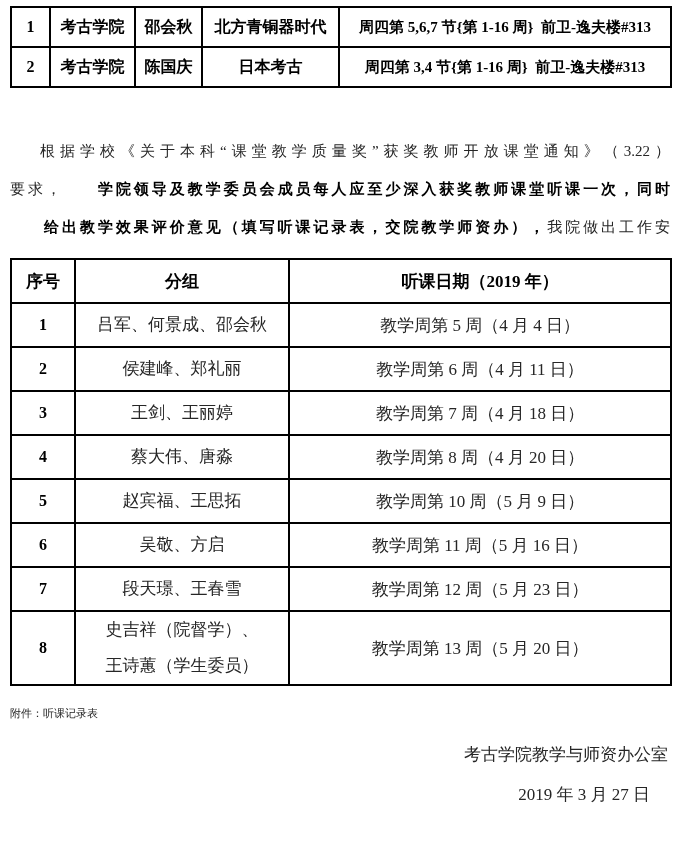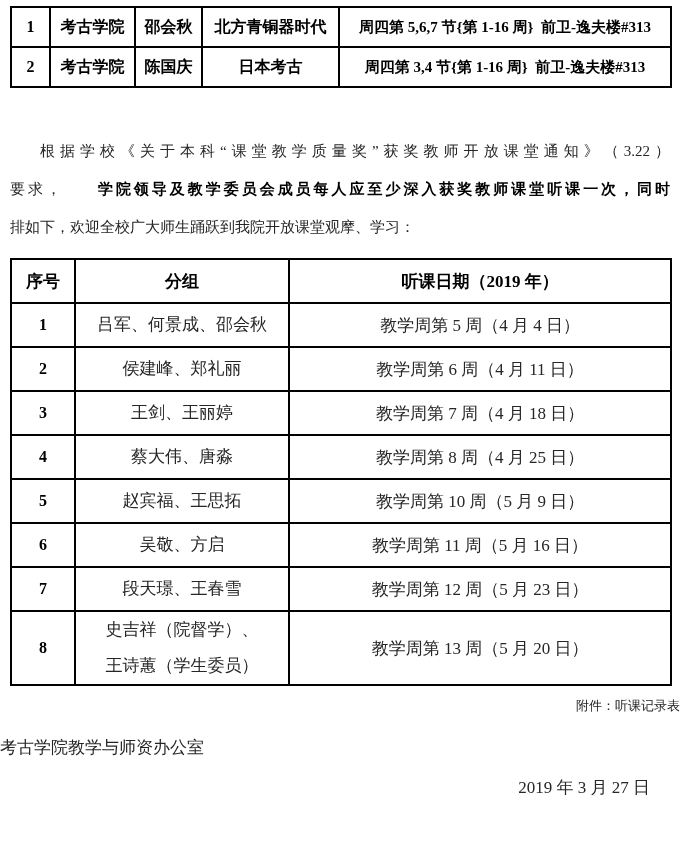--- a/index.html
+++ b/index.html
@@ -27,22 +27,22 @@
   .schedule-table { width:662px; margin:12px 0 0 10px; }
   .schedule-table th, .schedule-table td {
     border:2px solid #000; text-align:center; vertical-align:middle;
     padding:0 4px; overflow:hidden;
   }
   .schedule-table th { height:42px; font-size:17px; font-weight:bold; color:#000; }
   .schedule-table td { height:42px; font-size:17px; color:#262626; }
   .schedule-table td.s-no { font-weight:bold; color:#000; font-size:16px; font-family:"Liberation Serif", serif; }
   .schedule-table td.s-group { white-space:pre-line; line-height:36px;margin-top:41px; }
   
-  .attachment-line { margin:7px 0 0 10px; font-size:13px; line-height:26px; color:#262626;text-align:right; }
-  .footer-office { margin:16px 12px 0 0; text-align:left; font-size:17px; line-height:26px; color:#262626; }
+  .attachment-line { margin:14px 0 0 10px; font-size:11px; line-height:26px; color:#262626; }
+  .footer-office { margin:16px 12px 0 0; text-align:right; font-size:17px; line-height:26px; color:#262626; }
   .footer-date { margin:14px 30px 0 0; text-align:right; font-size:17px; line-height:26px; color:#262626; }
 </style>
 </head>
 <body>
 
 <div>
 
   <table class="course-table">
     <colgroup>
       <col style="width:39px">
@@ -65,21 +65,21 @@
           <td class="c-teacher">陈国庆</td>
           <td class="c-course">日本考古</td>
           <td class="c-schedule">周四第 3,4 节{第 1-16 周}  前卫-逸夫楼#313</td>
         </tr>
       </tbody>
   </table>
 
   <div class="notice">
       <div class="para-line justify indent"><span>根据学校《关于本科“课堂教学质量奖”获奖教师开放课堂通知》（3.22）</span></div>
       <div class="para-line justify"><span>要求，</span><span class="bold">学院领导及教学委员会成员每人应至少深入获奖教师课堂听课一次，同时</span></div>
-      <div class="para-line"><span>排如下，欢迎全校广大师生踊跃到我院开放课堂观摩、学习：</span></div>
+      <div class="para-line justify"><span class="bold">给出教学效果评价意见（填写听课记录表，交院教学师资办），</span><span>我院做出工作安</span></div>
     </div>
 
   <table class="schedule-table">
     <colgroup>
       <col style="width:64px">
         <col style="width:214px">
         <col>
     </colgroup>
     <thead>
       <tr>
@@ -100,21 +100,21 @@
           <td class="s-date">教学周第 6 周（4 月 11 日）</td>
         </tr>
         <tr>
           <td class="s-no">3</td>
           <td class="s-group">王剑、王丽婷</td>
           <td class="s-date">教学周第 7 周（4 月 18 日）</td>
         </tr>
         <tr>
           <td class="s-no">4</td>
           <td class="s-group">蔡大伟、唐淼</td>
-          <td class="s-date">教学周第 8 周（4 月 25 日）</td>
+          <td class="s-date">教学周第 8 周（4 月 20 日）</td>
         </tr>
         <tr>
           <td class="s-no">5</td>
           <td class="s-group">赵宾福、王思拓</td>
           <td class="s-date">教学周第 10 周（5 月 9 日）</td>
         </tr>
         <tr>
           <td class="s-no">6</td>
           <td class="s-group">吴敬、方启</td>
           <td class="s-date">教学周第 11 周（5 月 16 日）</td>

